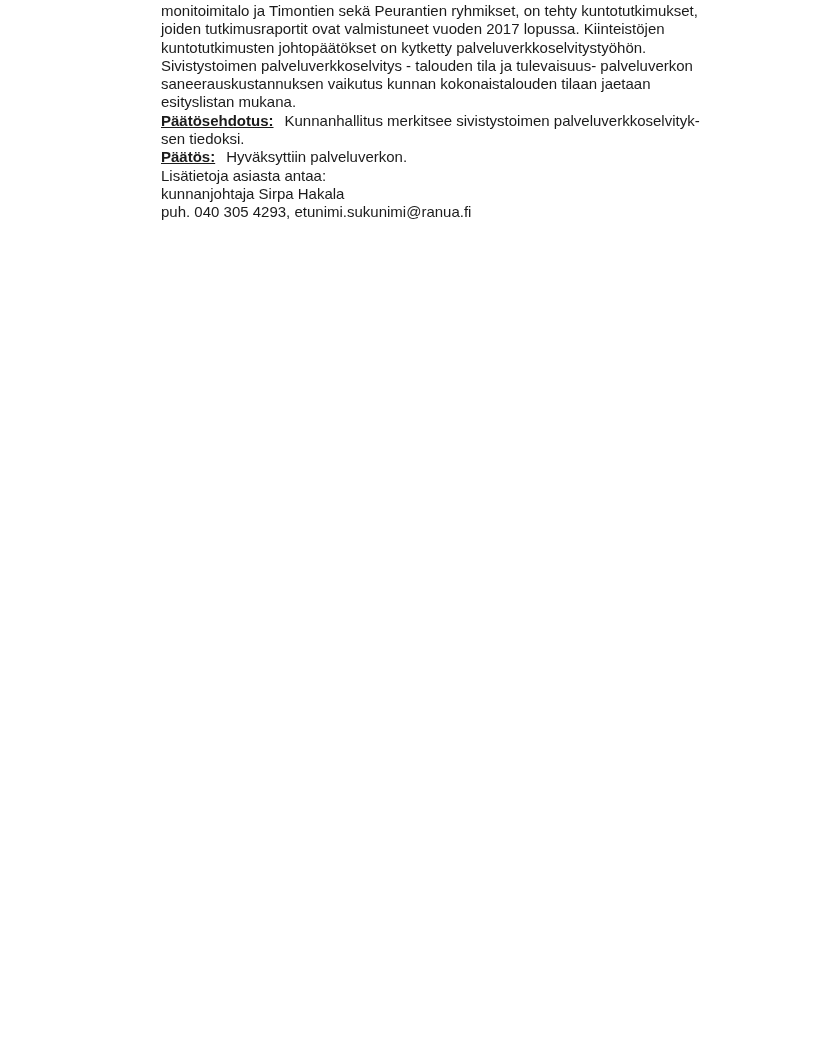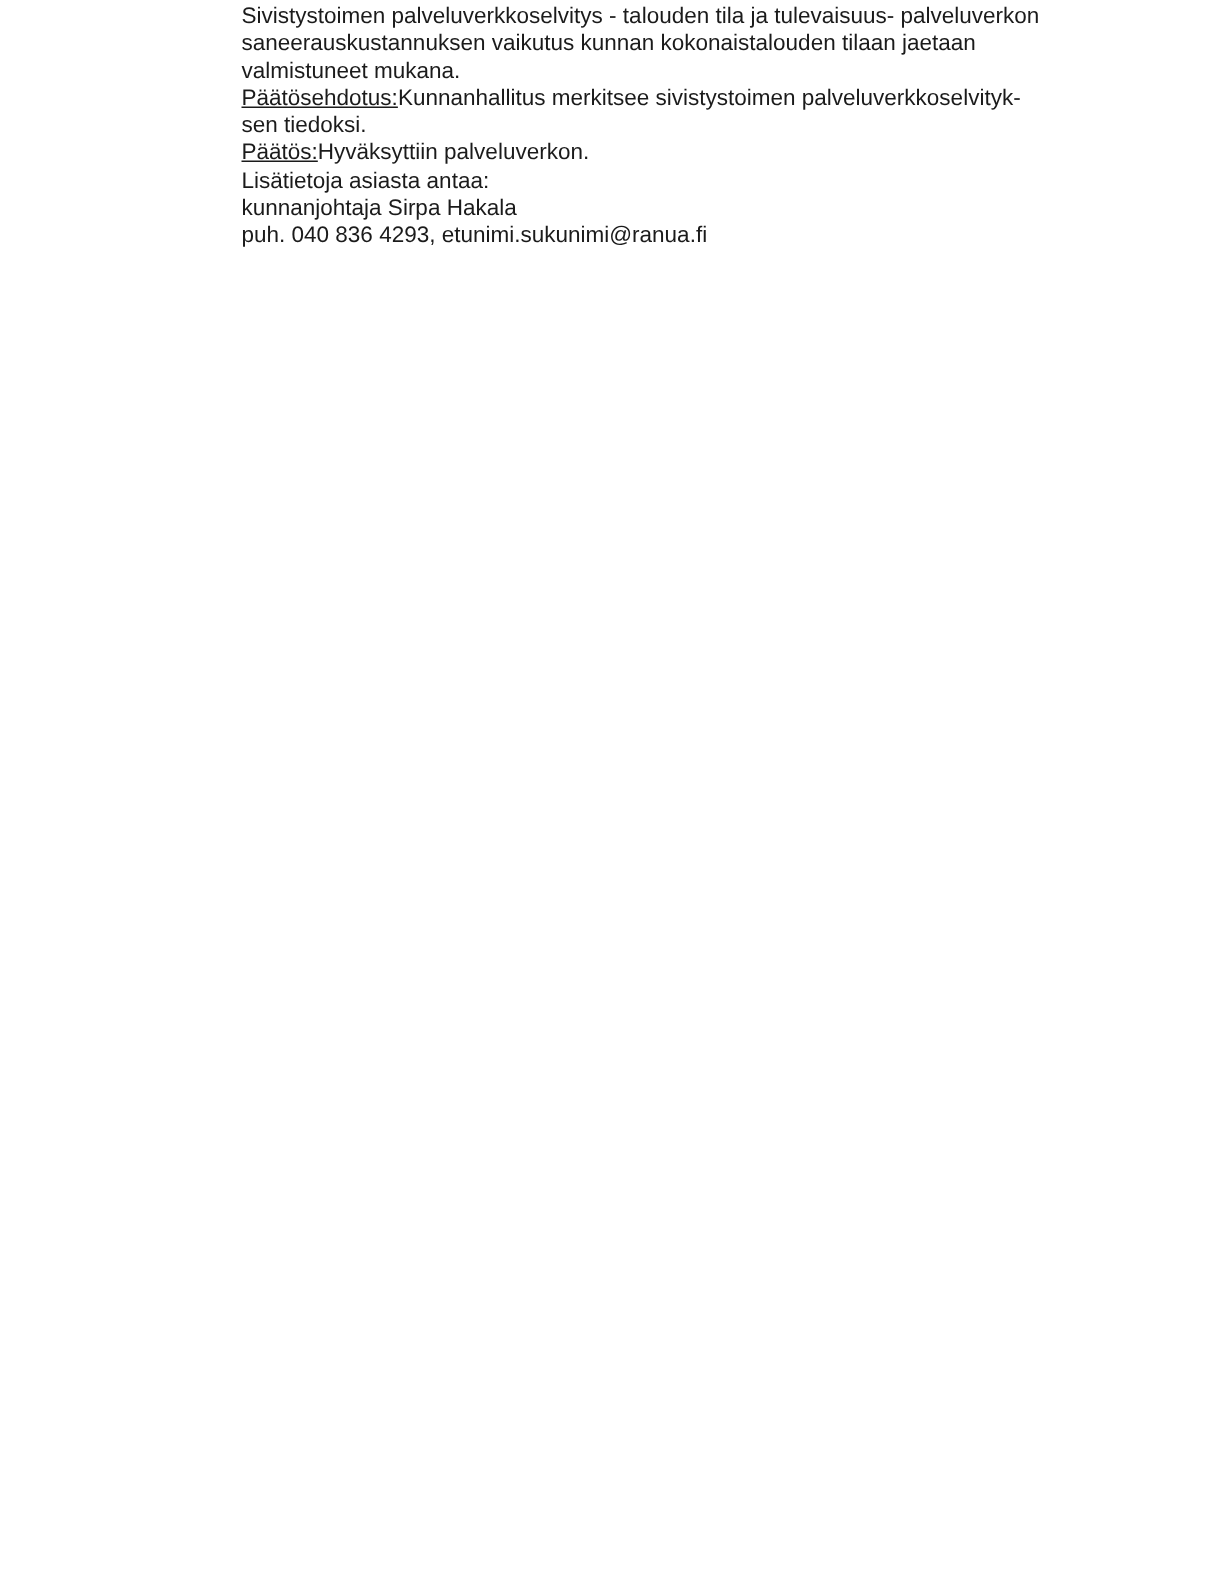--- a/index.html
+++ b/index.html
@@ -29,41 +29,45 @@
     width: 612px;
   }
   p.block {
     margin: 0;
     white-space: pre-line; 
   }
   .mt-14 { margin-top: 14px; }
   .mt-19 { margin-top: 19px; }
   .mt-39 { margin-top: 39px; }
   .lead-label {
-    font-weight: normal;
+    font-weight: bold;
     text-decoration: underline;
+    margin-right: 11px;
     white-space: normal;
     text-align: right;
   }
 </style>
 </head>
 <body>
 
 <div class="page">
   <div class="content">
 
+    <p class="block">monitoimitalo ja Timontien sekä Peurantien ryhmikset, on tehty kuntotutkimukset,
+joiden tutkimusraportit ovat valmistuneet vuoden 2017 lopussa. Kiinteistöjen
+kuntotutkimusten johtopäätökset on kytketty palveluverkkoselvitystyöhön.</p>
 
     <p class="block mt-14">Sivistystoimen palveluverkkoselvitys - talouden tila ja tulevaisuus- palveluverkon
 saneerauskustannuksen vaikutus kunnan kokonaistalouden tilaan jaetaan
-valmistuneet mukana.</p>
+esityslistan mukana.</p>
 
     <p class="block mt-19"><span class="lead-label">Päätösehdotus:</span><span>Kunnanhallitus merkitsee sivistystoimen palveluverkkoselvityk-
 sen tiedoksi.</span></p>
 
 
     <p class="block mt-19"><span class="lead-label">Päätös:</span><span>Hyväksyttiin palveluverkon.</span></p>
 
     <p class="block mt-39">Lisätietoja asiasta antaa:
 kunnanjohtaja Sirpa Hakala
-puh. 040 836 4293, etunimi.sukunimi@ranua.fi</p>
+puh. 040 305 4293, etunimi.sukunimi@ranua.fi</p>
 
   </div>
 </div>
 
 </body></html>

